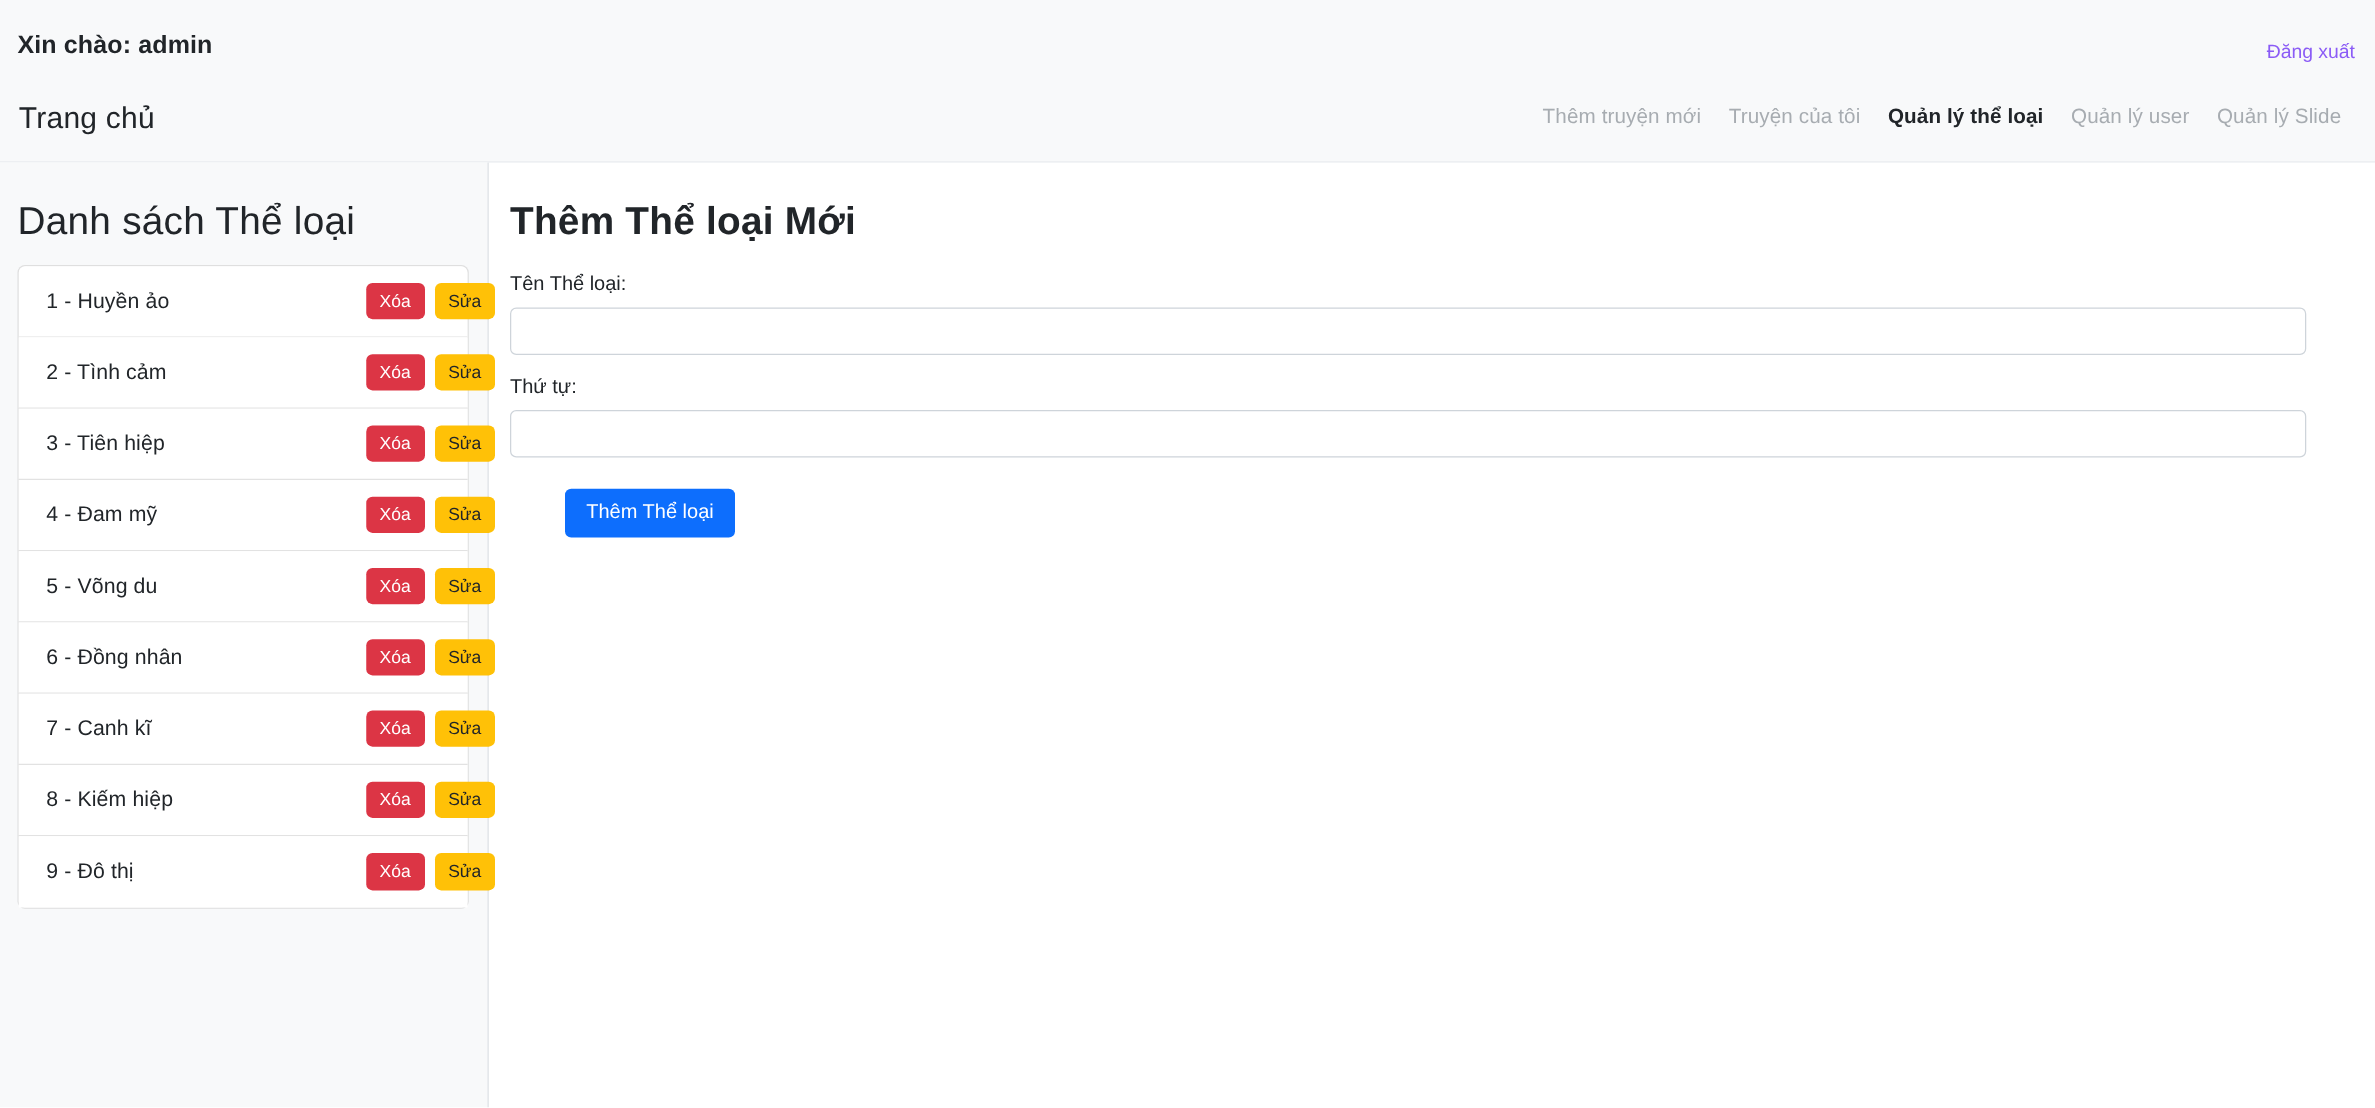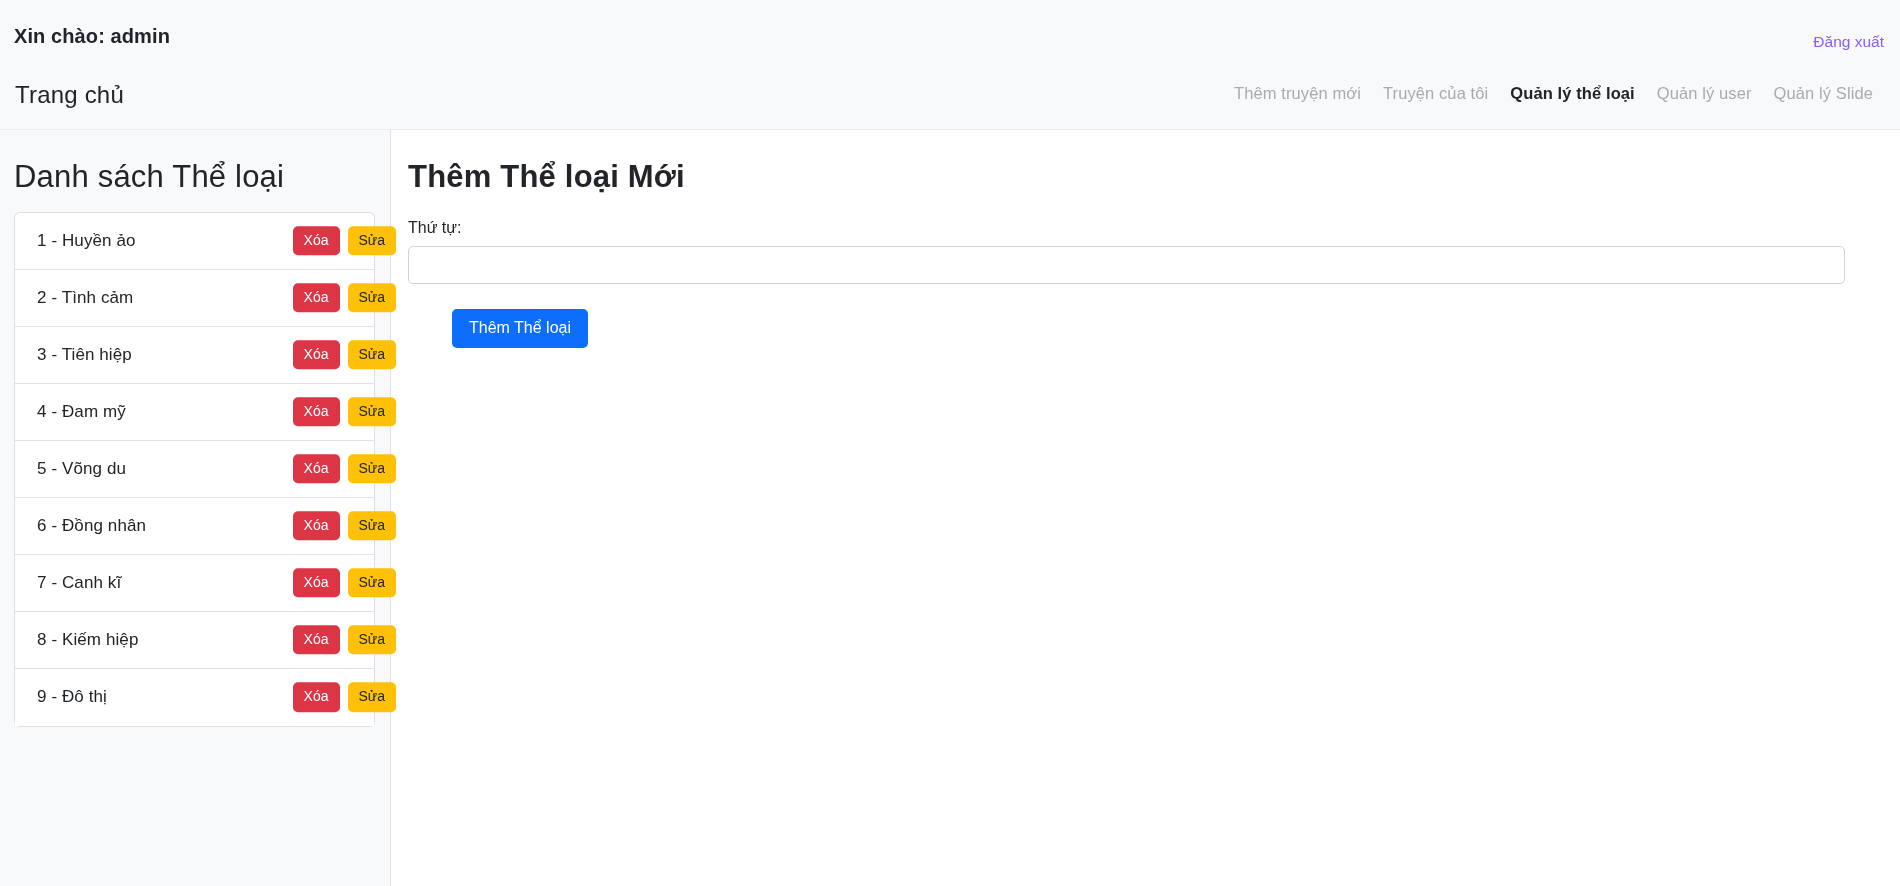--- a/index.html
+++ b/index.html
@@ -298,20 +298,24 @@
         </span>
       </li>
 
     </ul>
   </aside>
 
   <main class="maincol">
     <h2 class="main-title">Thêm Thể loại Mới</h2>
 
     <form>
+      <div class="form-group">
+        <label class="form-label">Tên Thể loại:</label>
+        <input class="form-control" type="text" placeholder="" style="">
+      </div>
 
       <div class="form-group">
         <label class="form-label">Thứ tự:</label>
         <input class="form-control" type="text" placeholder="" style="">
       </div>
 
       <div class="submit-wrap">
         <button type="button" class="btn-primary">Thêm Thể loại</button>
       </div>
     </form>

